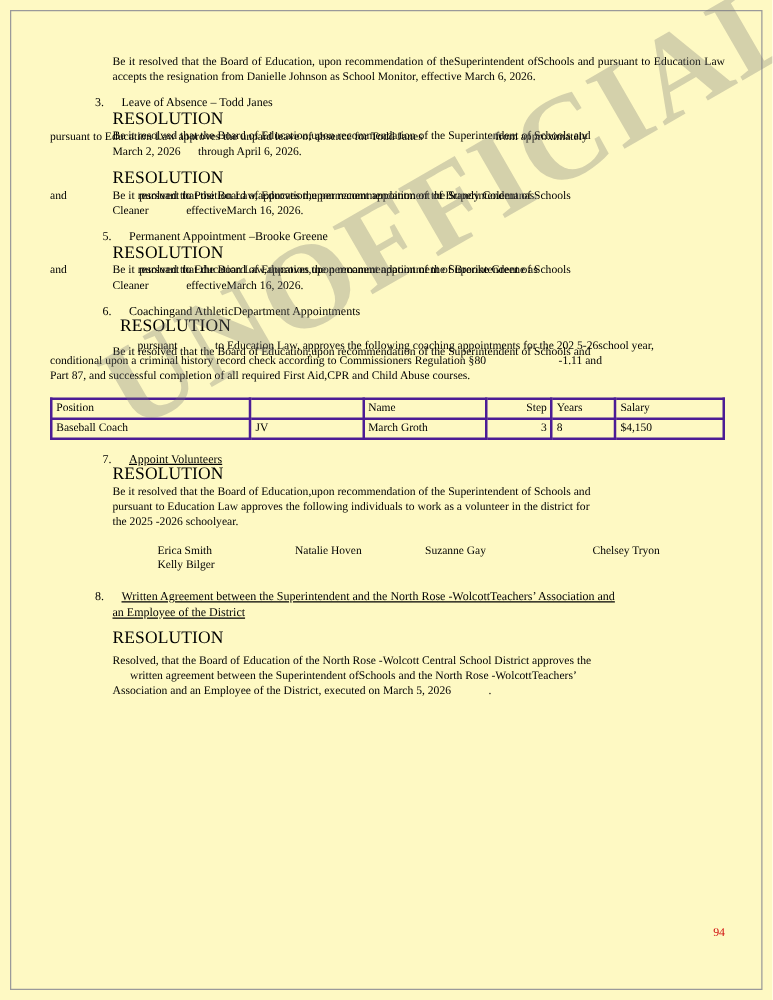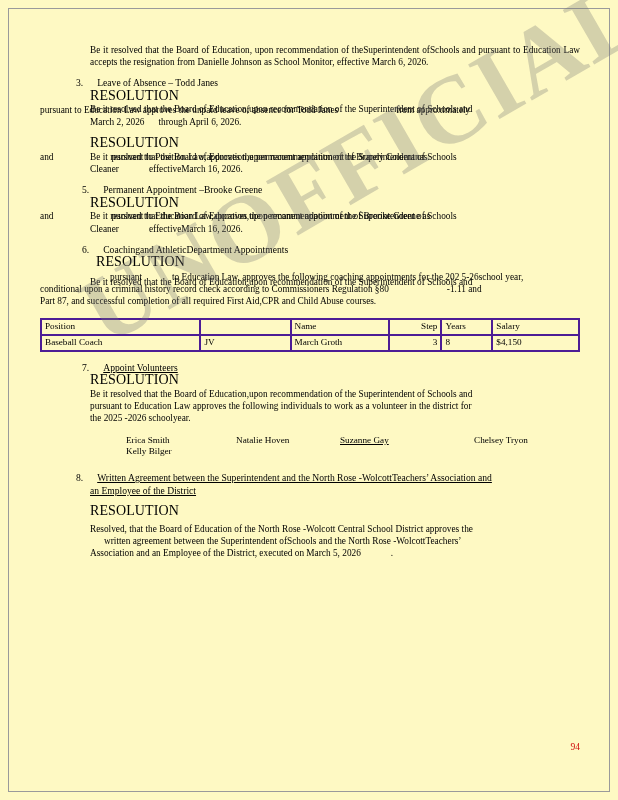--- a/index.html
+++ b/index.html
@@ -103,21 +103,21 @@
   .vol-row {
     font-size: 9.2px;
     line-height: 13px;
     padding-left: 86px;
   }
   .vol-row span.name {
     display: inline-block;
   }
   .n1 { width: 110px; }
   .n2 { width: 104px; }
-  .n3 { width: 134px; text-decoration: underline; }
+  .n3 { width: 134px; }
 
   .page-num {
     position: absolute;
     right: 38px;
     bottom: 48px;
     font-size: 9.5px;
     color: #d01010;
     font-family: "Liberation Serif", serif;
   }
   

